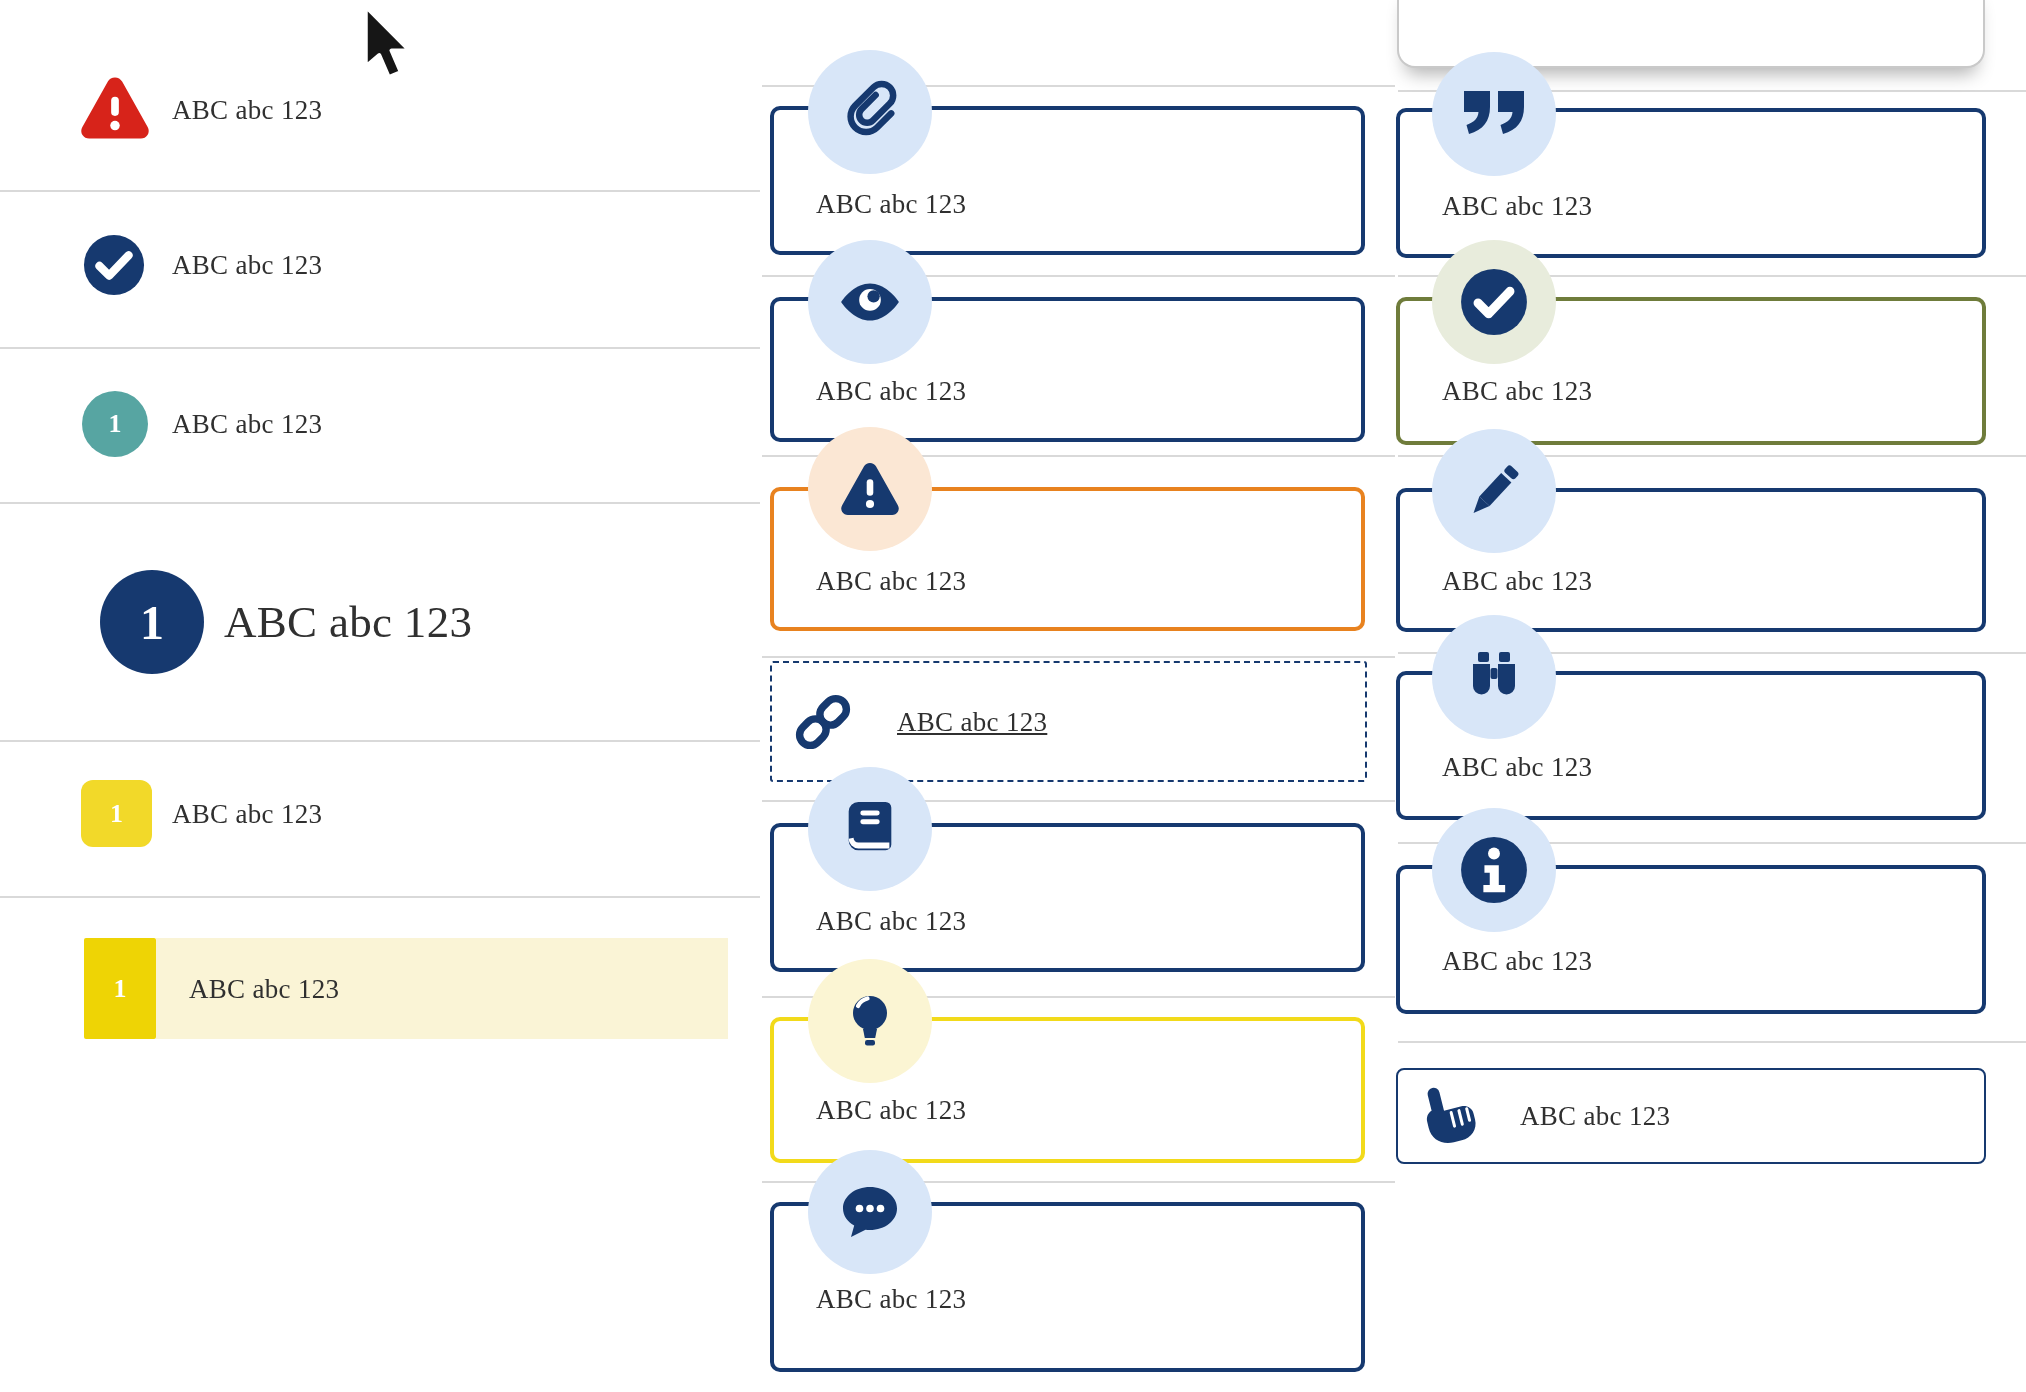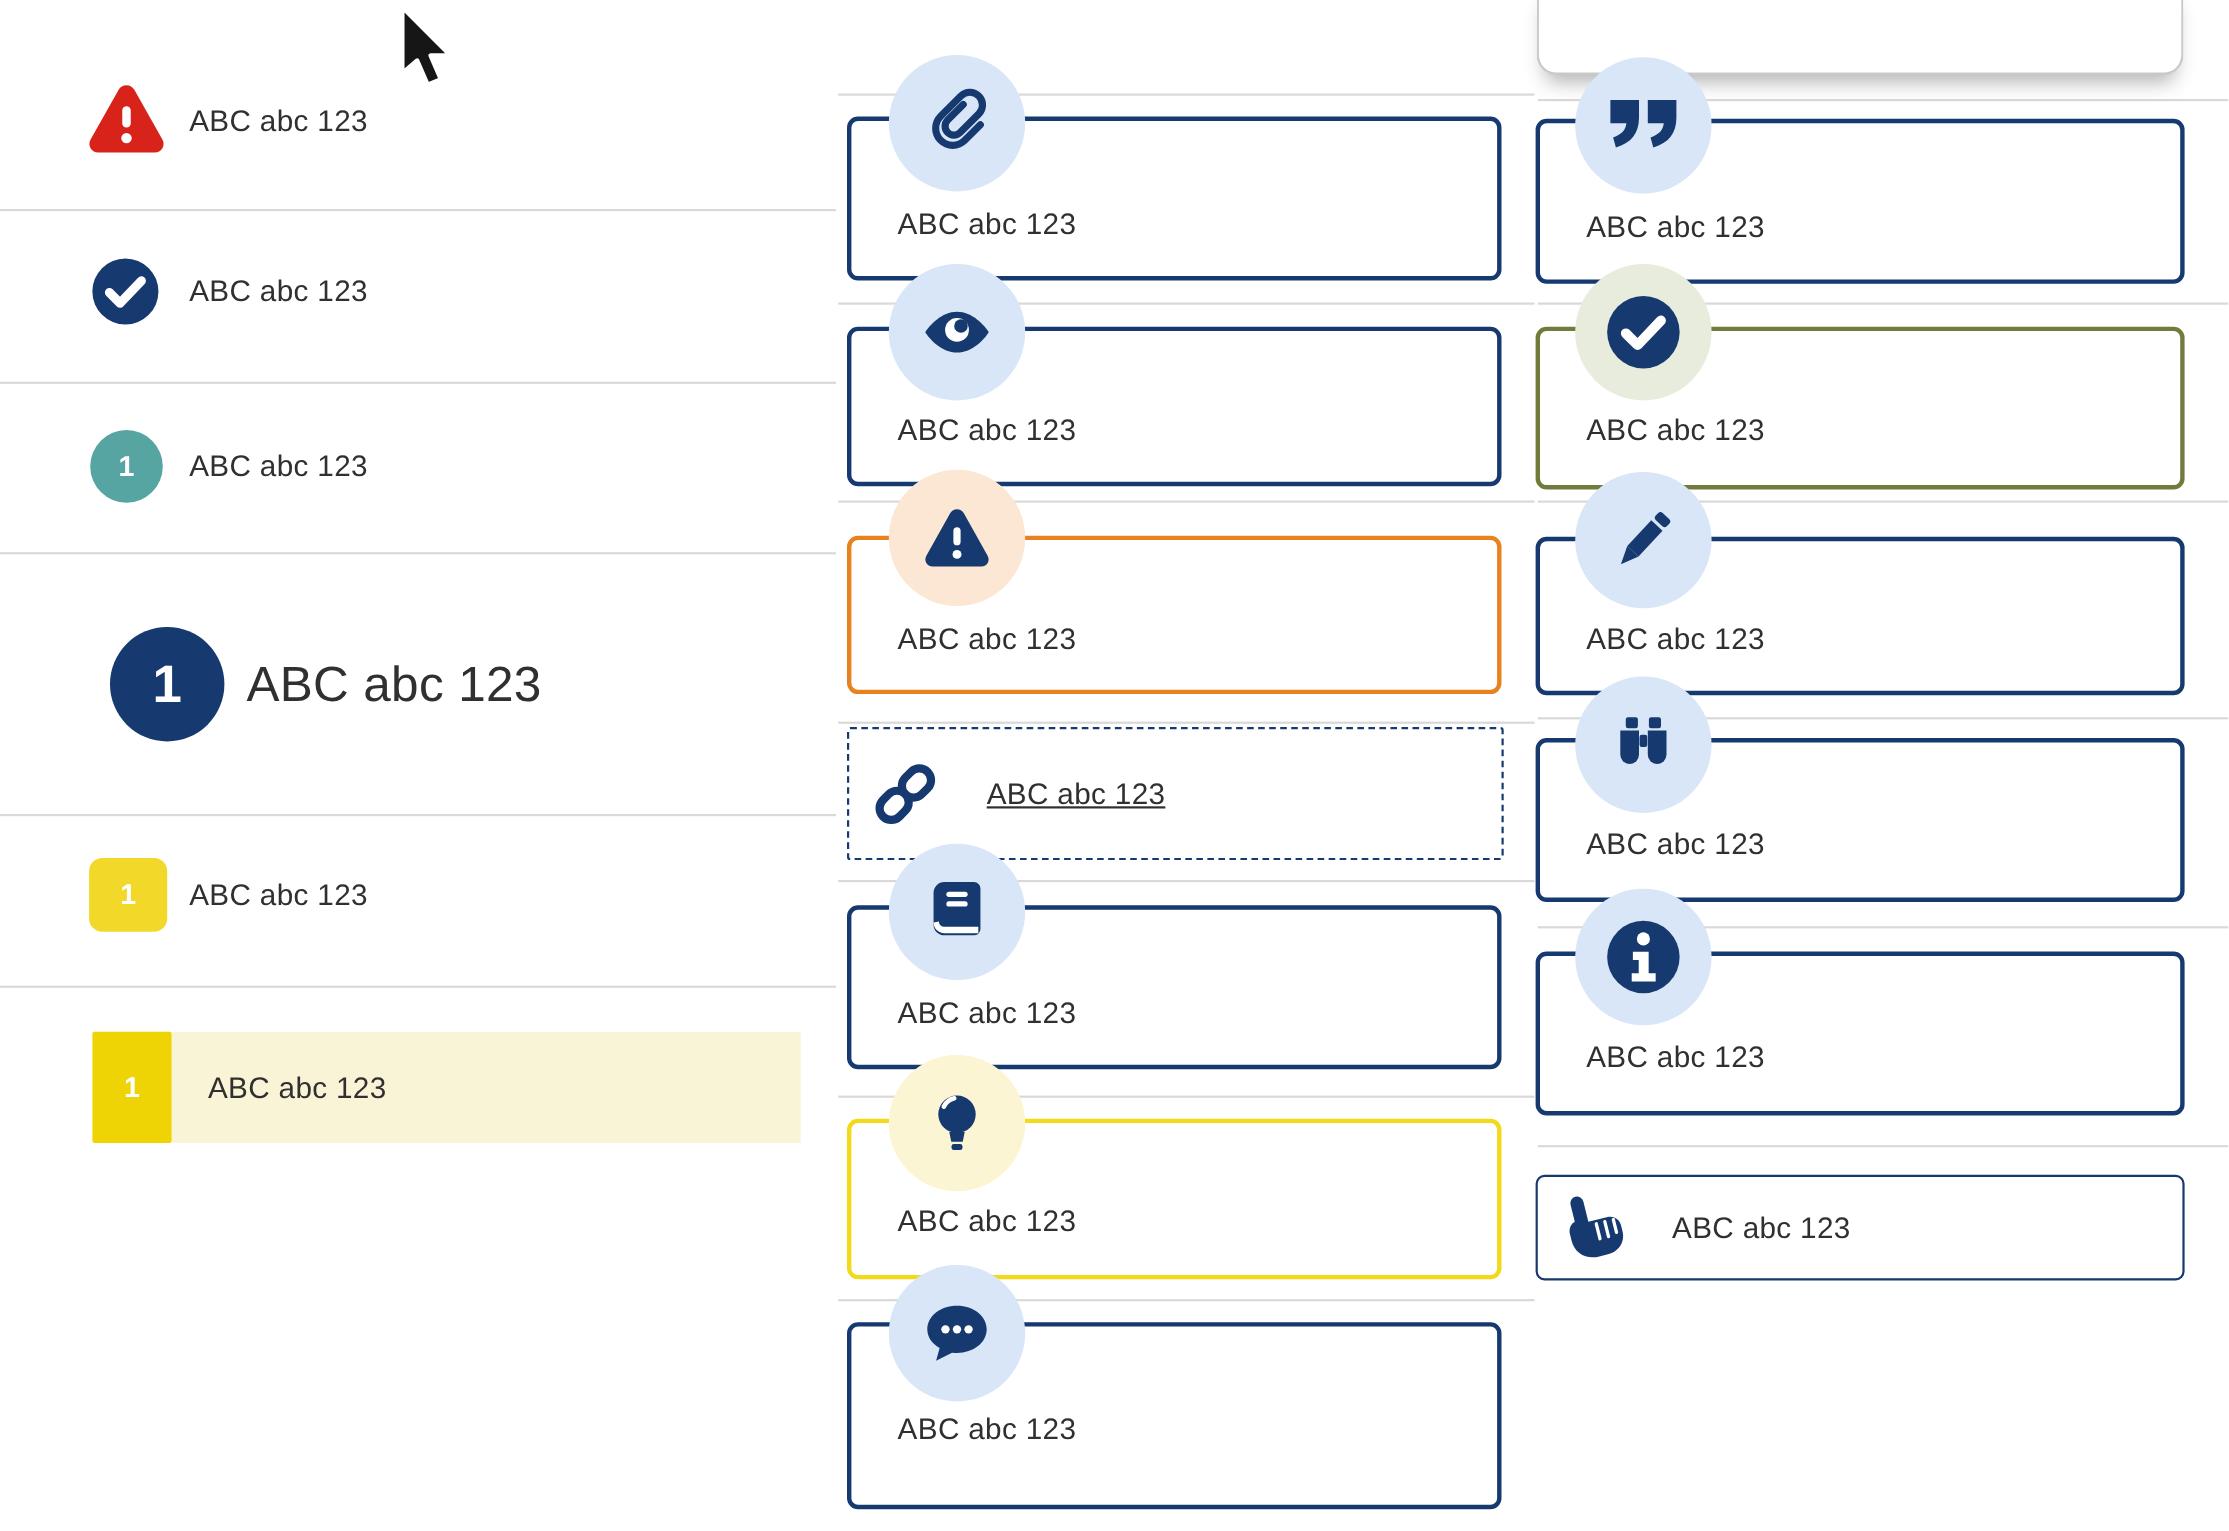--- a/index.html
+++ b/index.html
@@ -3,21 +3,21 @@
 <meta charset="utf-8">
 <style>
   :root{
     --navy:#16396f; --lightblue:#d8e6f8; --red:#d7231a; --teal:#57a5a2;
     --yellowbadge:#f2d929; --hlyellow:#eed405; --creamrow:#faf4d6; --creambadge:#fbf5d3;
     --orange:#e8821f; --peach:#fbe7d4; --yellowborder:#f2da1a; --olive:#6f7c3b;
     --palegreen:#e8ecdc; --divider:#d9d9d9; --text:#303030; --tabborder:#c9c9c9;
   }
   html,body{margin:0;padding:0;background:#fff;}
   .canvas{position:relative;width:2026px;height:1392px;background:#fff;overflow:hidden;
-          font-family:Liberation Sans, sans-serif;color:var(--text);}
+          font-family:Liberation Serif, serif;color:var(--text);}
   .divider{position:absolute;height:2px;background:var(--divider);}
   .lbl{position:absolute;font-size:27px;line-height:34px;letter-spacing:.3px;white-space:nowrap;}
   .lbl-big{position:absolute;font-size:45px;line-height:54px;letter-spacing:.3px;white-space:nowrap;}
   .badge{position:absolute;width:124px;height:124px;border-radius:50%;
          display:flex;align-items:center;justify-content:center;}
   .badge svg{display:block;}
   .box{position:absolute;background:#fff;border:4px solid var(--navy);border-radius:10px;box-sizing:border-box;}
   .box.orange{border-color:var(--orange);}
   .box.yellow{border-color:var(--yellowborder);}
   .box.olive{border-color:var(--olive);}

